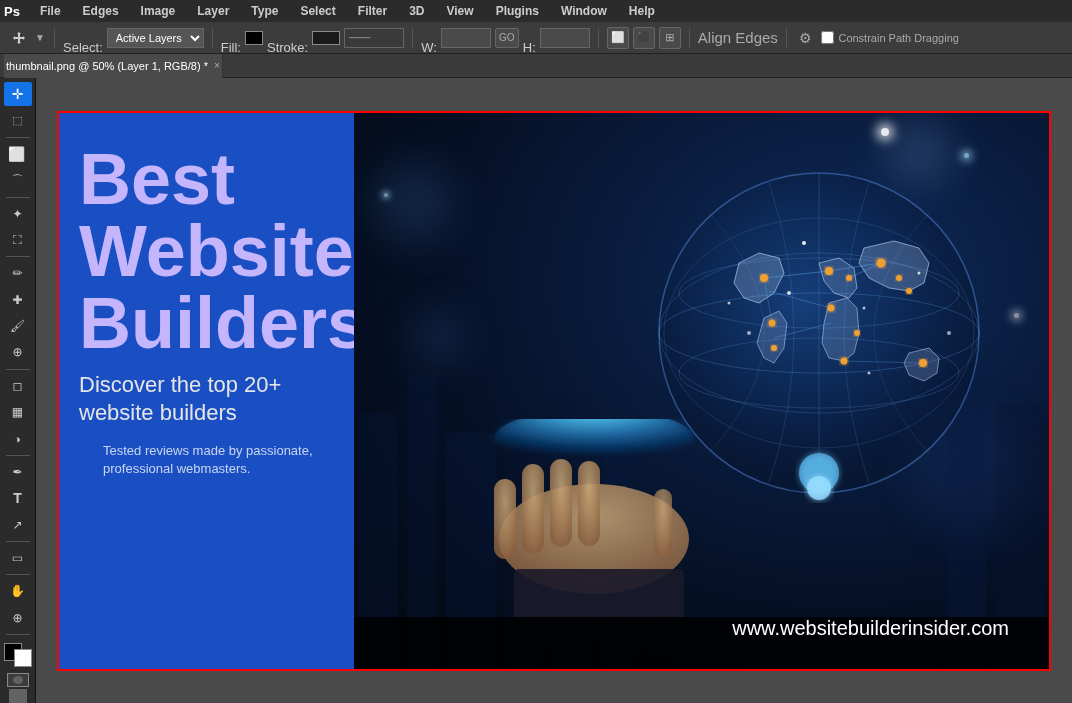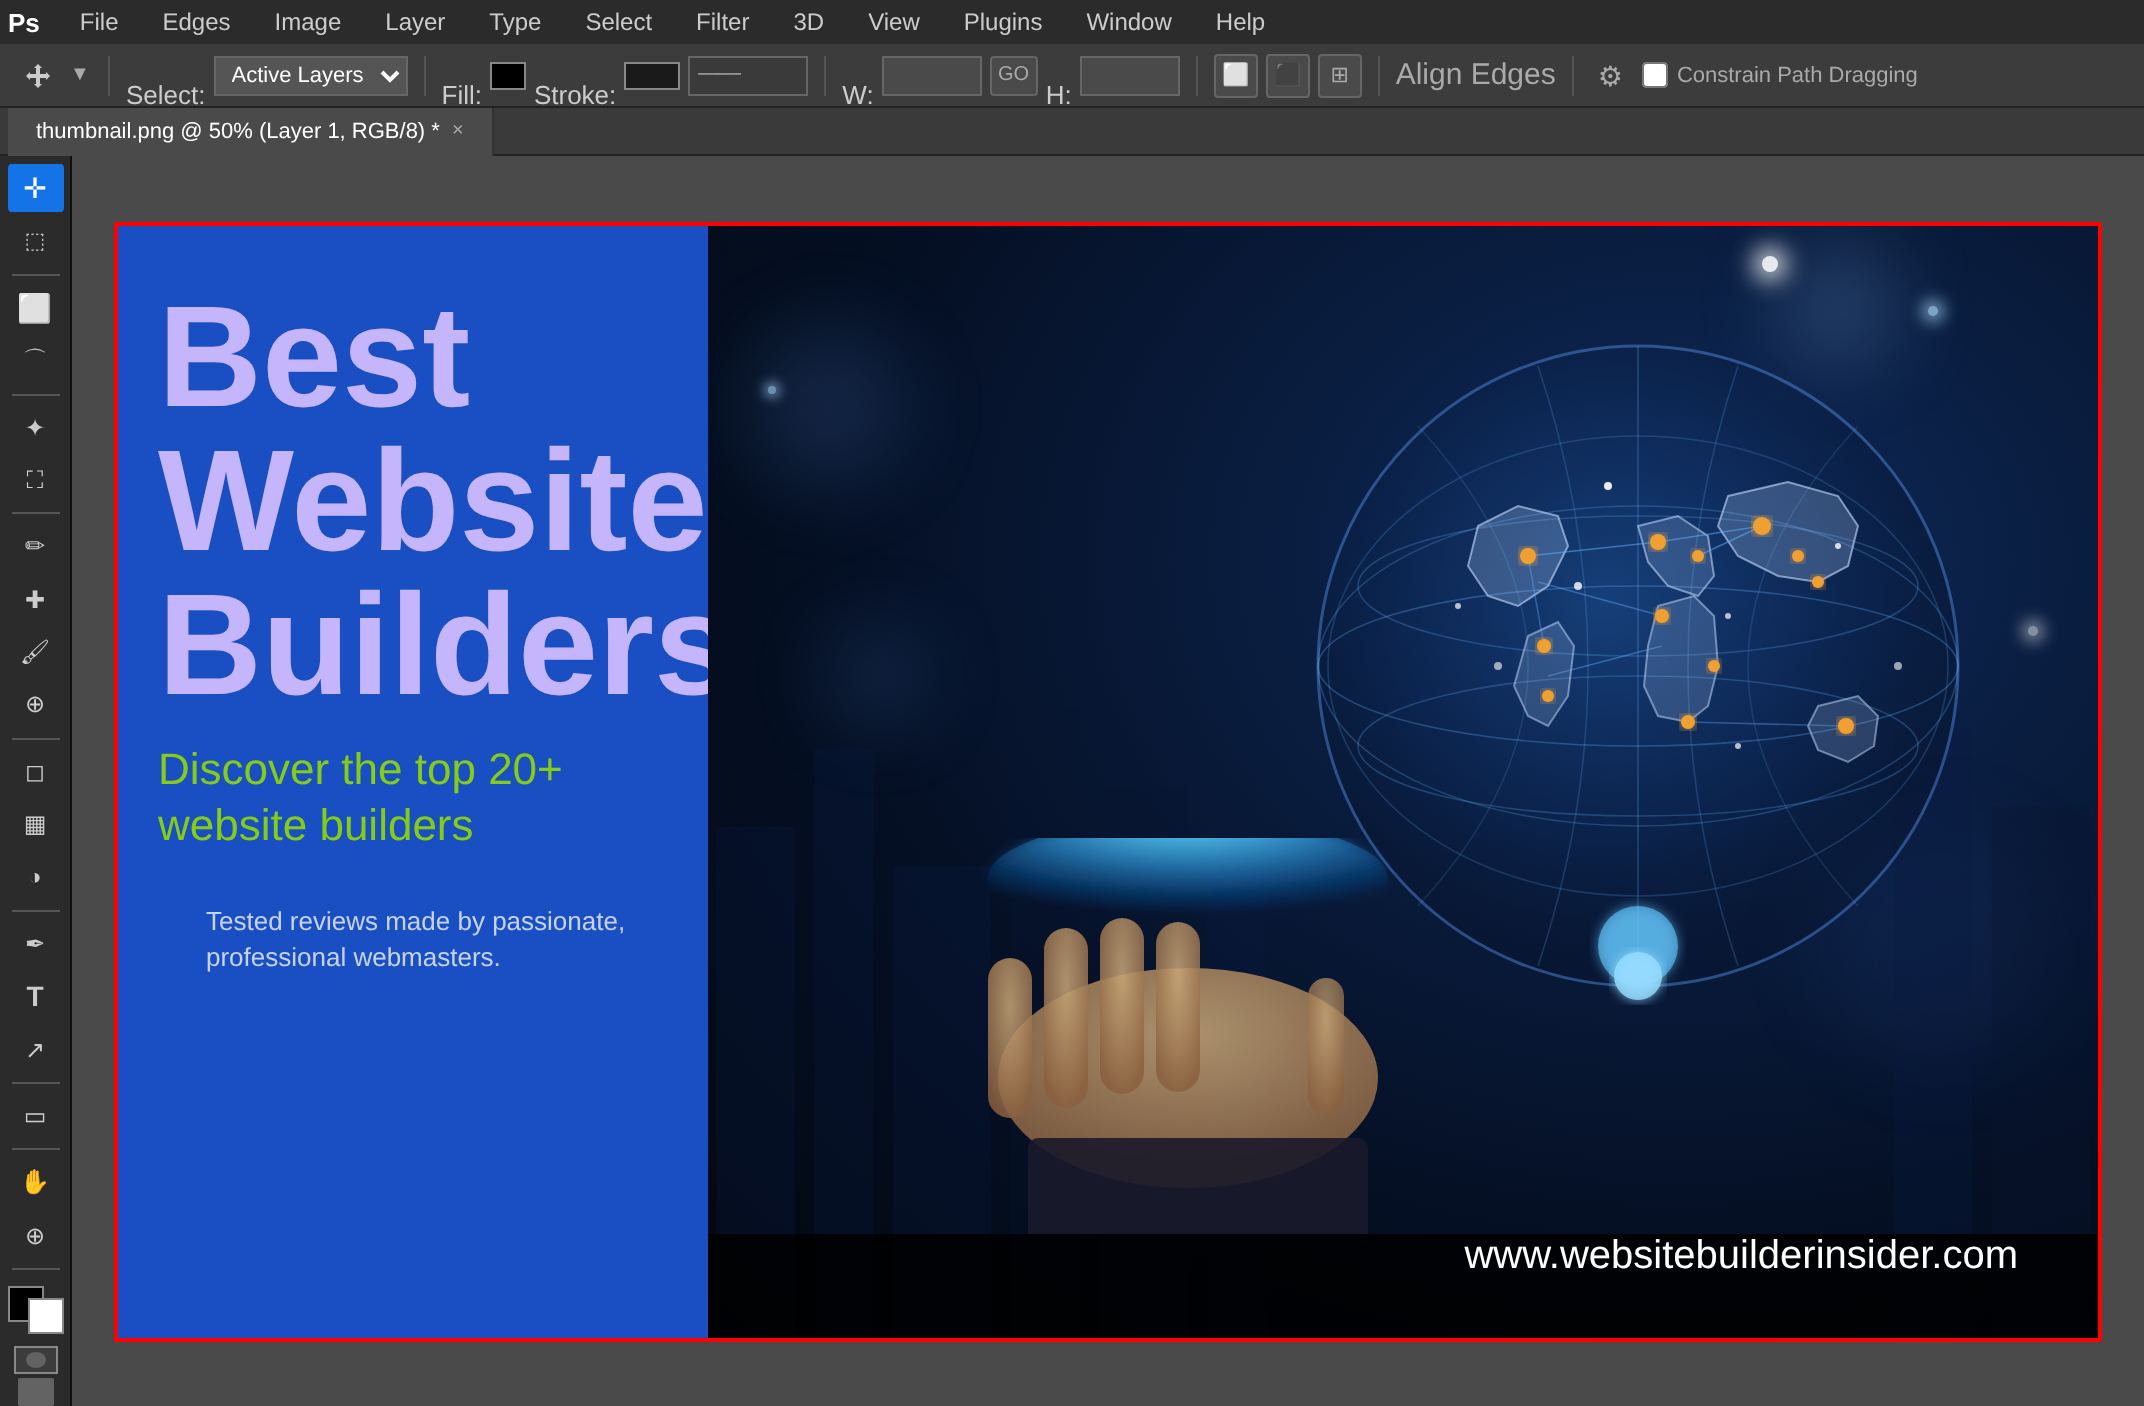--- a/index.html
+++ b/index.html
@@ -4,21 +4,21 @@
   <style>
     * { margin: 0; padding: 0; box-sizing: border-box; }
     body { width: 1072px; height: 703px; background: #3c3c3c; font-family: Arial, sans-serif; overflow: hidden; }
 
     
     .menu-bar {
       display: flex; align-items: center; height: 22px;
       background: #2b2b2b; color: #ccc; font-size: 12px; padding: 0 4px; gap: 10px;
     }
     .menu-bar .ps-icon { color: #fff; font-weight: bold; font-size: 13px; margin-right: 4px; }
-    .menu-item { padding: 2px 6px; cursor: pointer; white-space: nowrap; }
+    .menu-item { padding: 2px 6px; cursor: pointer; white-space: nowrap; font-weight: bold; }
 
     
     .toolbar {
       display: flex; align-items: center; height: 32px;
       background: #3c3c3c; border-bottom: 1px solid #222; padding: 0 6px; gap: 4px;
     }
     .toolbar-btn {
       display: flex; align-items: center; justify-content: center;
       width: 24px; height: 24px; color: #ccc; font-size: 13px; cursor: pointer; border-radius: 2px;
     }
@@ -46,21 +46,21 @@
     .align-edges-label { color: #aaa; font-size: 15px; }
     .constrain-label { color: #aaa; font-size: 11px; white-space: nowrap; }
     .gear-btn { color: #aaa; font-size: 14px; cursor: pointer; margin-left: 4px; }
 
     
     .tab-bar {
       display: flex; align-items: center; height: 24px;
       background: #3a3a3a; border-bottom: 1px solid #222; padding-left: 4px;
     }
     .tab {
-      display: flex; align-items: center; height: 24px; padding: 0 14px;
+      display: flex; align-items: center; height: 24px; padding: 0 2px;
       background: #555; color: #ddd; font-size: 11px; border-right: 1px solid #333;
       cursor: pointer; gap: 6px;
     }
     .tab.active { background: #4a4a4a; color: #fff; }
     .tab-close { color: #aaa; font-size: 10px; cursor: pointer; }
 
     
     .main-area {
       display: flex; height: calc(703px - 22px - 32px - 24px);
     }
@@ -100,22 +100,22 @@
       display: flex; flex-direction: column; justify-content: flex-start;
       padding: 30px 20px 20px 20px; flex-shrink: 0;
     }
 
     .main-title {
       font-size: 72px; font-weight: 900; color: #c4b5fd; line-height: 1.0;
       font-family: 'Arial Black', Arial, sans-serif; margin-bottom: 12px;
     }
 
     .subtitle {
-      font-size: 22px; color: #84cc16; font-weight: 400; line-height: 1.3;
-      margin-bottom: 24px;
+      font-size: 22px; color: #e5e5e5; font-weight: 400; line-height: 1.3;
+      margin-bottom: 14px;
     }
 
     .description {
       font-size: 13px; color: rgba(255,255,255,0.75); line-height: 1.4; margin-left: 24px;
     }
 
     
     .photo-area {
       flex: 1; position: relative; background: #0a1a3a; overflow: hidden;
     }

